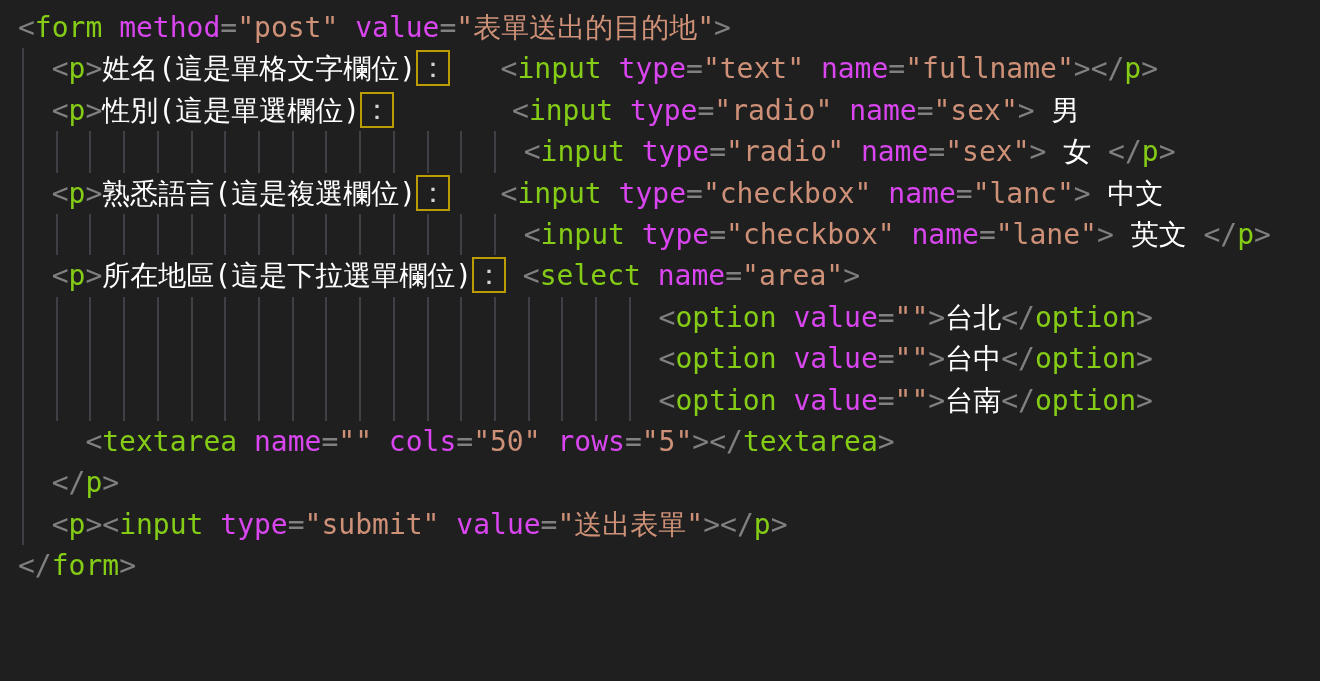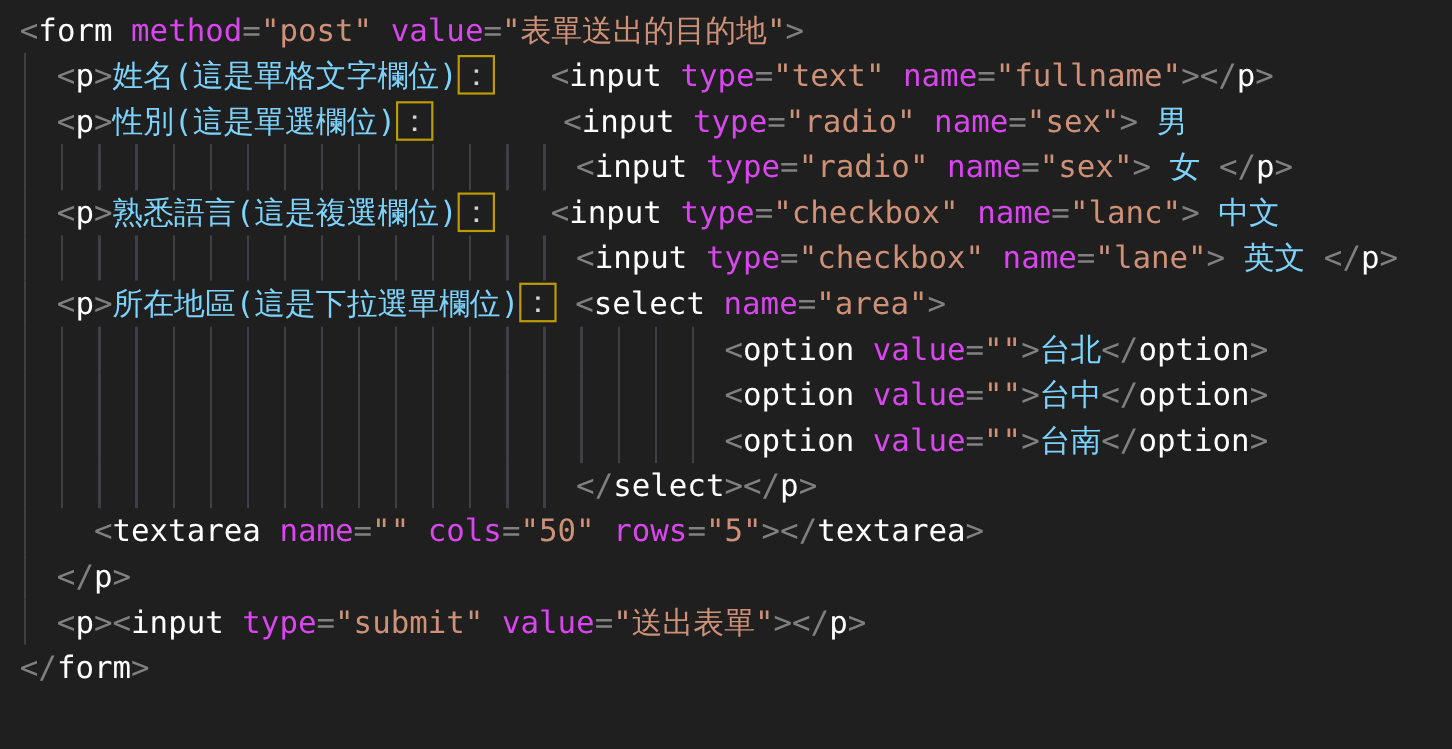--- a/index.html
+++ b/index.html
@@ -6,24 +6,24 @@
   html,body { width:1320px; height:681px; overflow:hidden; }
   body { background:#1f1f1f; }
   .editor {
     width:100%; height:100%;
     font-family:"DejaVu Sans Mono","Liberation Mono",monospace;
     font-size:28px;
     padding:7px 0 0 18px;
   }
   .line { height:41.4px; line-height:41.4px; white-space:pre; color:#d4d4d4; }
   .pu { color:#808080; }
-  .tg { color:#ffffff; }
+  .tg { color:#84cc16; }
   .at { color:#d946ef; }
   .st { color:#ce9178; }
-  .tx { color:#7dd3fc; }
+  .tx { color:#ffffff; }
   .ws { display:inline-block; height:41.4px; vertical-align:top; }
   .ws.guides {
     background:repeating-linear-gradient(90deg,
       transparent 0, transparent 4px,
       #3f3f46 4px, #3f3f46 6px,
       transparent 6px, transparent 2ch);
   }
   .cb {
     display:inline-block;
     color:#d4d4d4;
@@ -40,18 +40,17 @@
     <div class="line"><span class="pu">&lt;</span><span class="tg">form</span><span class="tx"> </span><span class="at">method</span><span class="pu">=</span><span class="st">"post"</span><span class="tx"> </span><span class="at">value</span><span class="pu">=</span><span class="st">"表單送出的目的地"</span><span class="pu">&gt;</span></div>
     <div class="line"><span class="ws guides" style="width: 2ch;"></span><span class="pu">&lt;</span><span class="tg">p</span><span class="pu">&gt;</span><span class="tx">姓名(這是單格文字欄位)</span><span class="cb">：</span><span class="tx">   </span><span class="pu">&lt;</span><span class="tg">input</span><span class="tx"> </span><span class="at">type</span><span class="pu">=</span><span class="st">"text"</span><span class="tx"> </span><span class="at">name</span><span class="pu">=</span><span class="st">"fullname"</span><span class="pu">&gt;&lt;/</span><span class="tg">p</span><span class="pu">&gt;</span></div>
     <div class="line"><span class="ws guides" style="width: 2ch;"></span><span class="pu">&lt;</span><span class="tg">p</span><span class="pu">&gt;</span><span class="tx">性別(這是單選欄位)</span><span class="cb">：</span><span class="tx">       </span><span class="pu">&lt;</span><span class="tg">input</span><span class="tx"> </span><span class="at">type</span><span class="pu">=</span><span class="st">"radio"</span><span class="tx"> </span><span class="at">name</span><span class="pu">=</span><span class="st">"sex"</span><span class="pu">&gt;</span><span class="tx"> 男</span></div>
     <div class="line"><span class="ws guides" style="width: 30ch;"></span><span class="pu">&lt;</span><span class="tg">input</span><span class="tx"> </span><span class="at">type</span><span class="pu">=</span><span class="st">"radio"</span><span class="tx"> </span><span class="at">name</span><span class="pu">=</span><span class="st">"sex"</span><span class="pu">&gt;</span><span class="tx"> 女 </span><span class="pu">&lt;/</span><span class="tg">p</span><span class="pu">&gt;</span></div>
     <div class="line"><span class="ws guides" style="width: 2ch;"></span><span class="pu">&lt;</span><span class="tg">p</span><span class="pu">&gt;</span><span class="tx">熟悉語言(這是複選欄位)</span><span class="cb">：</span><span class="tx">   </span><span class="pu">&lt;</span><span class="tg">input</span><span class="tx"> </span><span class="at">type</span><span class="pu">=</span><span class="st">"checkbox"</span><span class="tx"> </span><span class="at">name</span><span class="pu">=</span><span class="st">"lanc"</span><span class="pu">&gt;</span><span class="tx"> 中文</span></div>
     <div class="line"><span class="ws guides" style="width: 30ch;"></span><span class="pu">&lt;</span><span class="tg">input</span><span class="tx"> </span><span class="at">type</span><span class="pu">=</span><span class="st">"checkbox"</span><span class="tx"> </span><span class="at">name</span><span class="pu">=</span><span class="st">"lane"</span><span class="pu">&gt;</span><span class="tx"> 英文 </span><span class="pu">&lt;/</span><span class="tg">p</span><span class="pu">&gt;</span></div>
     <div class="line"><span class="ws guides" style="width: 2ch;"></span><span class="pu">&lt;</span><span class="tg">p</span><span class="pu">&gt;</span><span class="tx">所在地區(這是下拉選單欄位)</span><span class="cb">：</span><span class="tx"> </span><span class="pu">&lt;</span><span class="tg">select</span><span class="tx"> </span><span class="at">name</span><span class="pu">=</span><span class="st">"area"</span><span class="pu">&gt;</span></div>
     <div class="line"><span class="ws guides" style="width: 38ch;"></span><span class="pu">&lt;</span><span class="tg">option</span><span class="tx"> </span><span class="at">value</span><span class="pu">=</span><span class="st">""</span><span class="pu">&gt;</span><span class="tx">台北</span><span class="pu">&lt;/</span><span class="tg">option</span><span class="pu">&gt;</span></div>
     <div class="line"><span class="ws guides" style="width: 38ch;"></span><span class="pu">&lt;</span><span class="tg">option</span><span class="tx"> </span><span class="at">value</span><span class="pu">=</span><span class="st">""</span><span class="pu">&gt;</span><span class="tx">台中</span><span class="pu">&lt;/</span><span class="tg">option</span><span class="pu">&gt;</span></div>
     <div class="line"><span class="ws guides" style="width: 38ch;"></span><span class="pu">&lt;</span><span class="tg">option</span><span class="tx"> </span><span class="at">value</span><span class="pu">=</span><span class="st">""</span><span class="pu">&gt;</span><span class="tx">台南</span><span class="pu">&lt;/</span><span class="tg">option</span><span class="pu">&gt;</span></div>
-    <div class="line"><span class="ws guides" style="width: 30ch;"></span><span class="pu">&lt;/</span><span class="tg">select</span><span class="pu">&gt;&lt;/</span><span class="tg">p</span><span class="pu">&gt;</span></div>
     <div class="line"><span class="ws guides" style="width: 2ch;"></span><span class="ws" style="width: 2ch;"></span><span class="pu">&lt;</span><span class="tg">textarea</span><span class="tx"> </span><span class="at">name</span><span class="pu">=</span><span class="st">""</span><span class="tx"> </span><span class="at">cols</span><span class="pu">=</span><span class="st">"50"</span><span class="tx"> </span><span class="at">rows</span><span class="pu">=</span><span class="st">"5"</span><span class="pu">&gt;&lt;/</span><span class="tg">textarea</span><span class="pu">&gt;</span></div>
     <div class="line"><span class="ws guides" style="width: 2ch;"></span><span class="pu">&lt;/</span><span class="tg">p</span><span class="pu">&gt;</span></div>
     <div class="line"><span class="ws guides" style="width: 2ch;"></span><span class="pu">&lt;</span><span class="tg">p</span><span class="pu">&gt;&lt;</span><span class="tg">input</span><span class="tx"> </span><span class="at">type</span><span class="pu">=</span><span class="st">"submit"</span><span class="tx"> </span><span class="at">value</span><span class="pu">=</span><span class="st">"送出表單"</span><span class="pu">&gt;&lt;/</span><span class="tg">p</span><span class="pu">&gt;</span></div>
     <div class="line"><span class="pu">&lt;/</span><span class="tg">form</span><span class="pu">&gt;</span></div>
   </div>
 
 </body></html>

